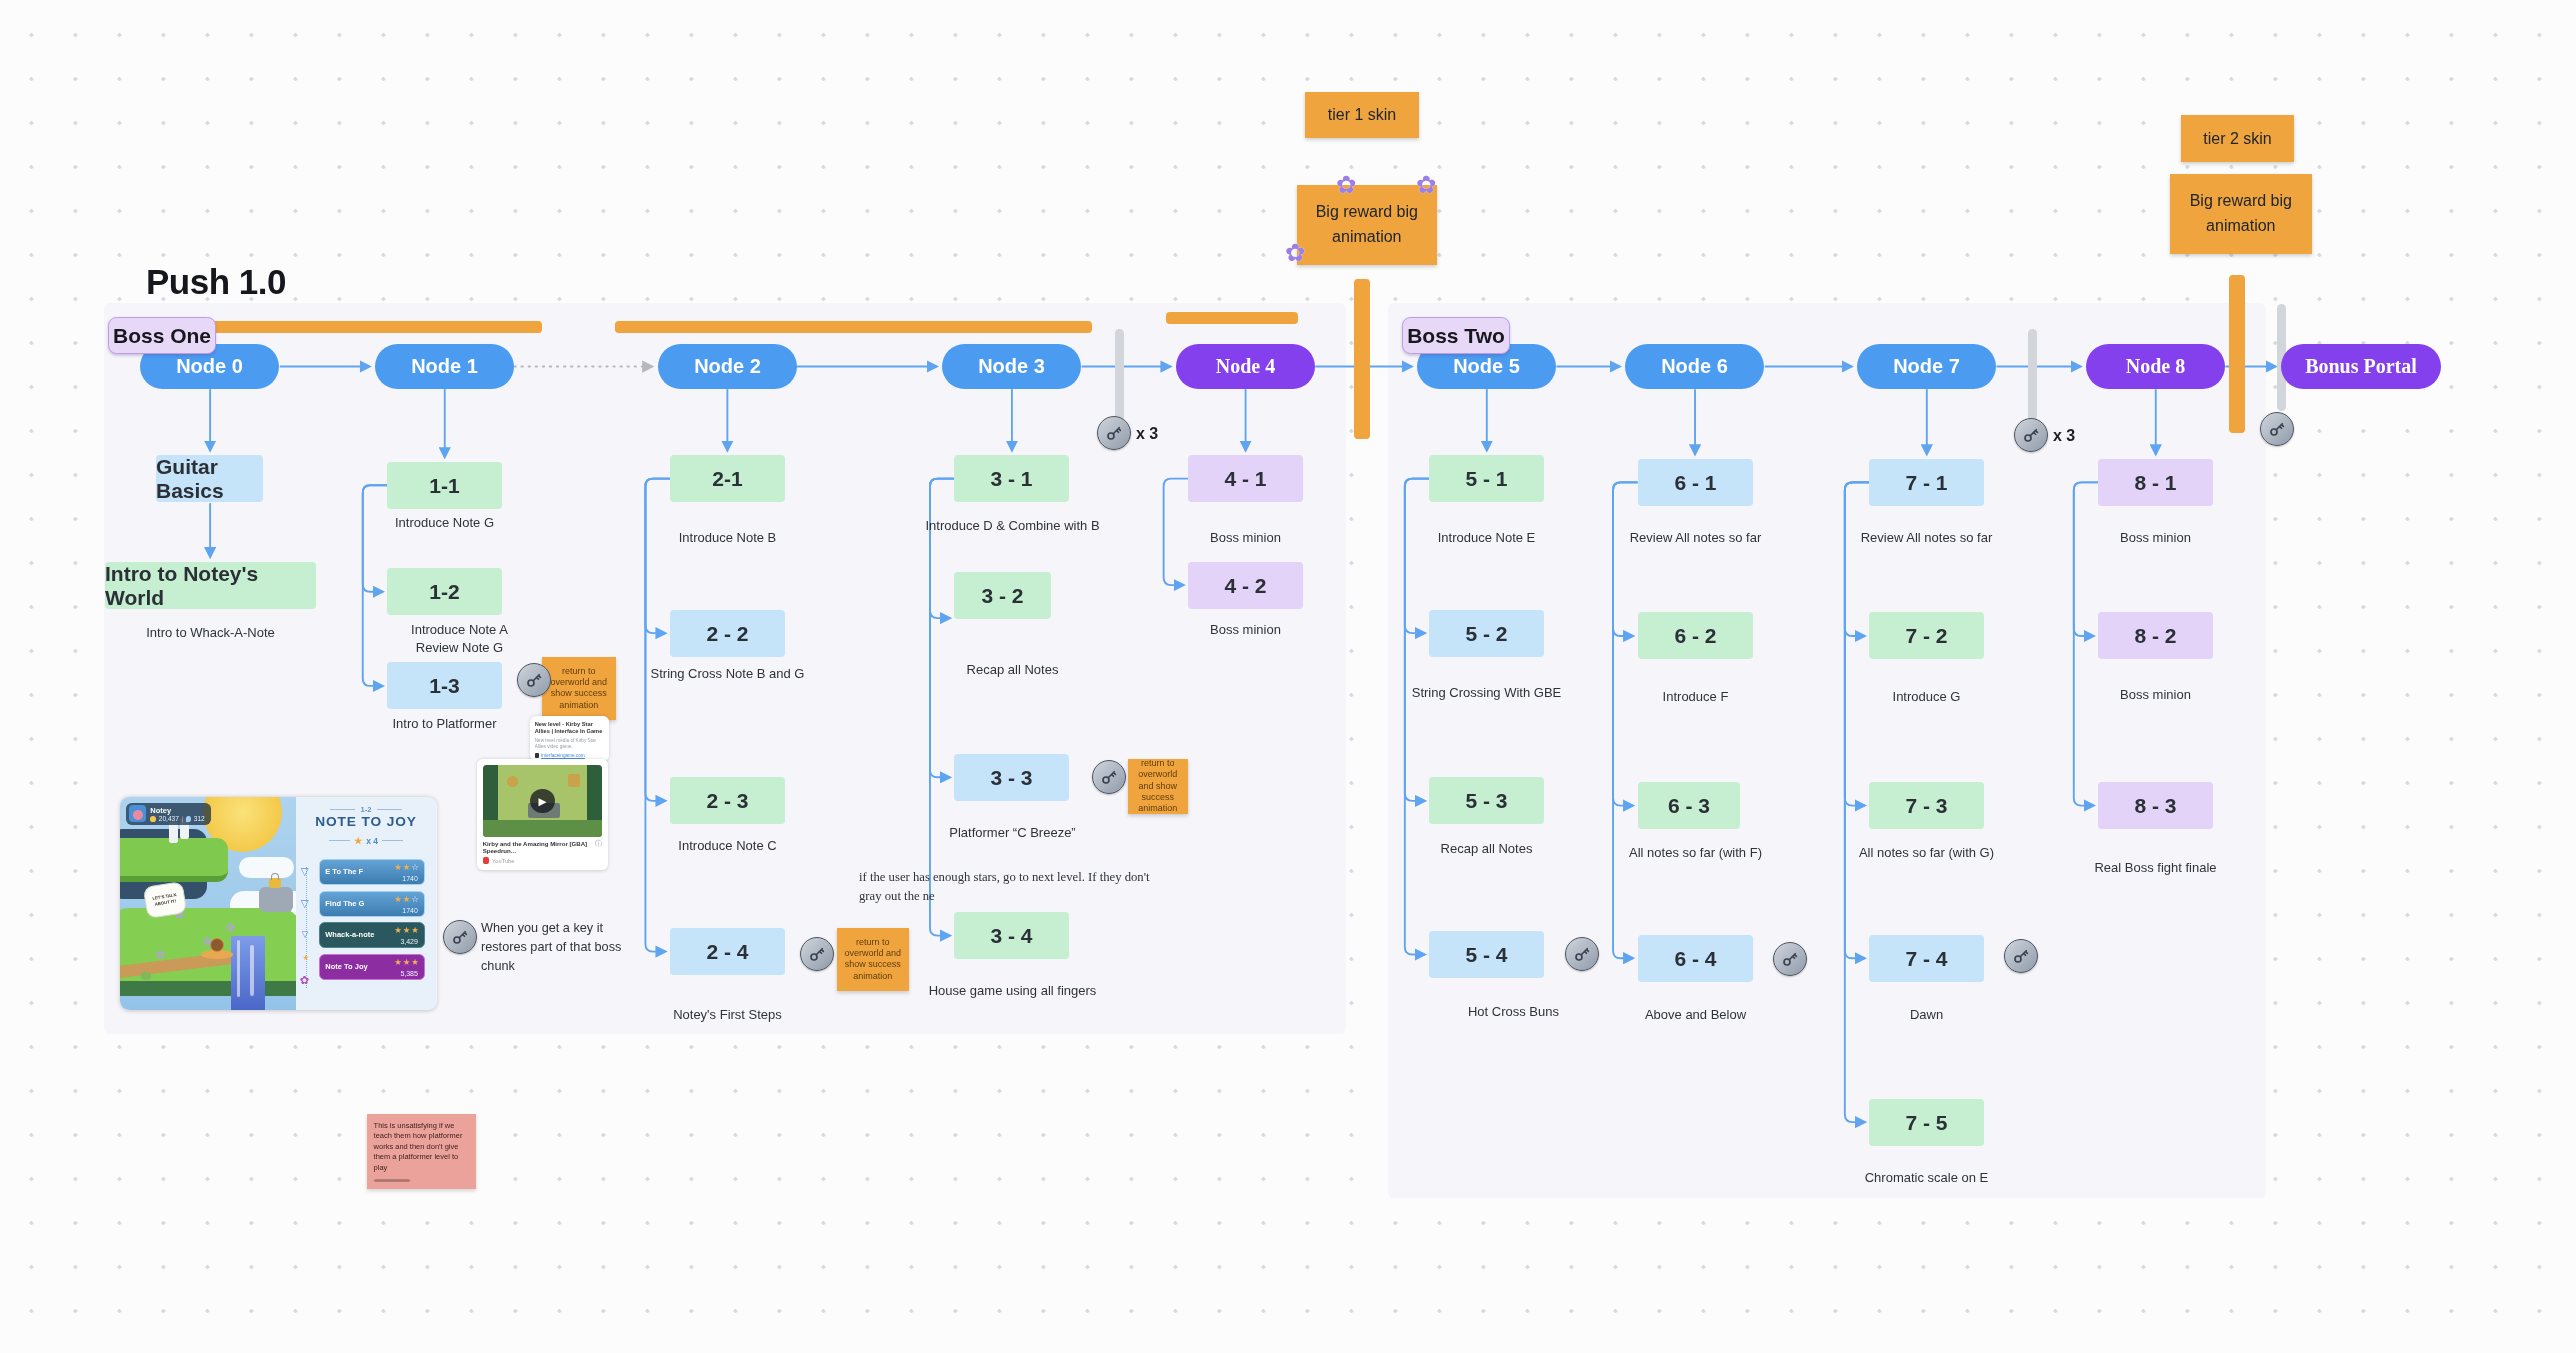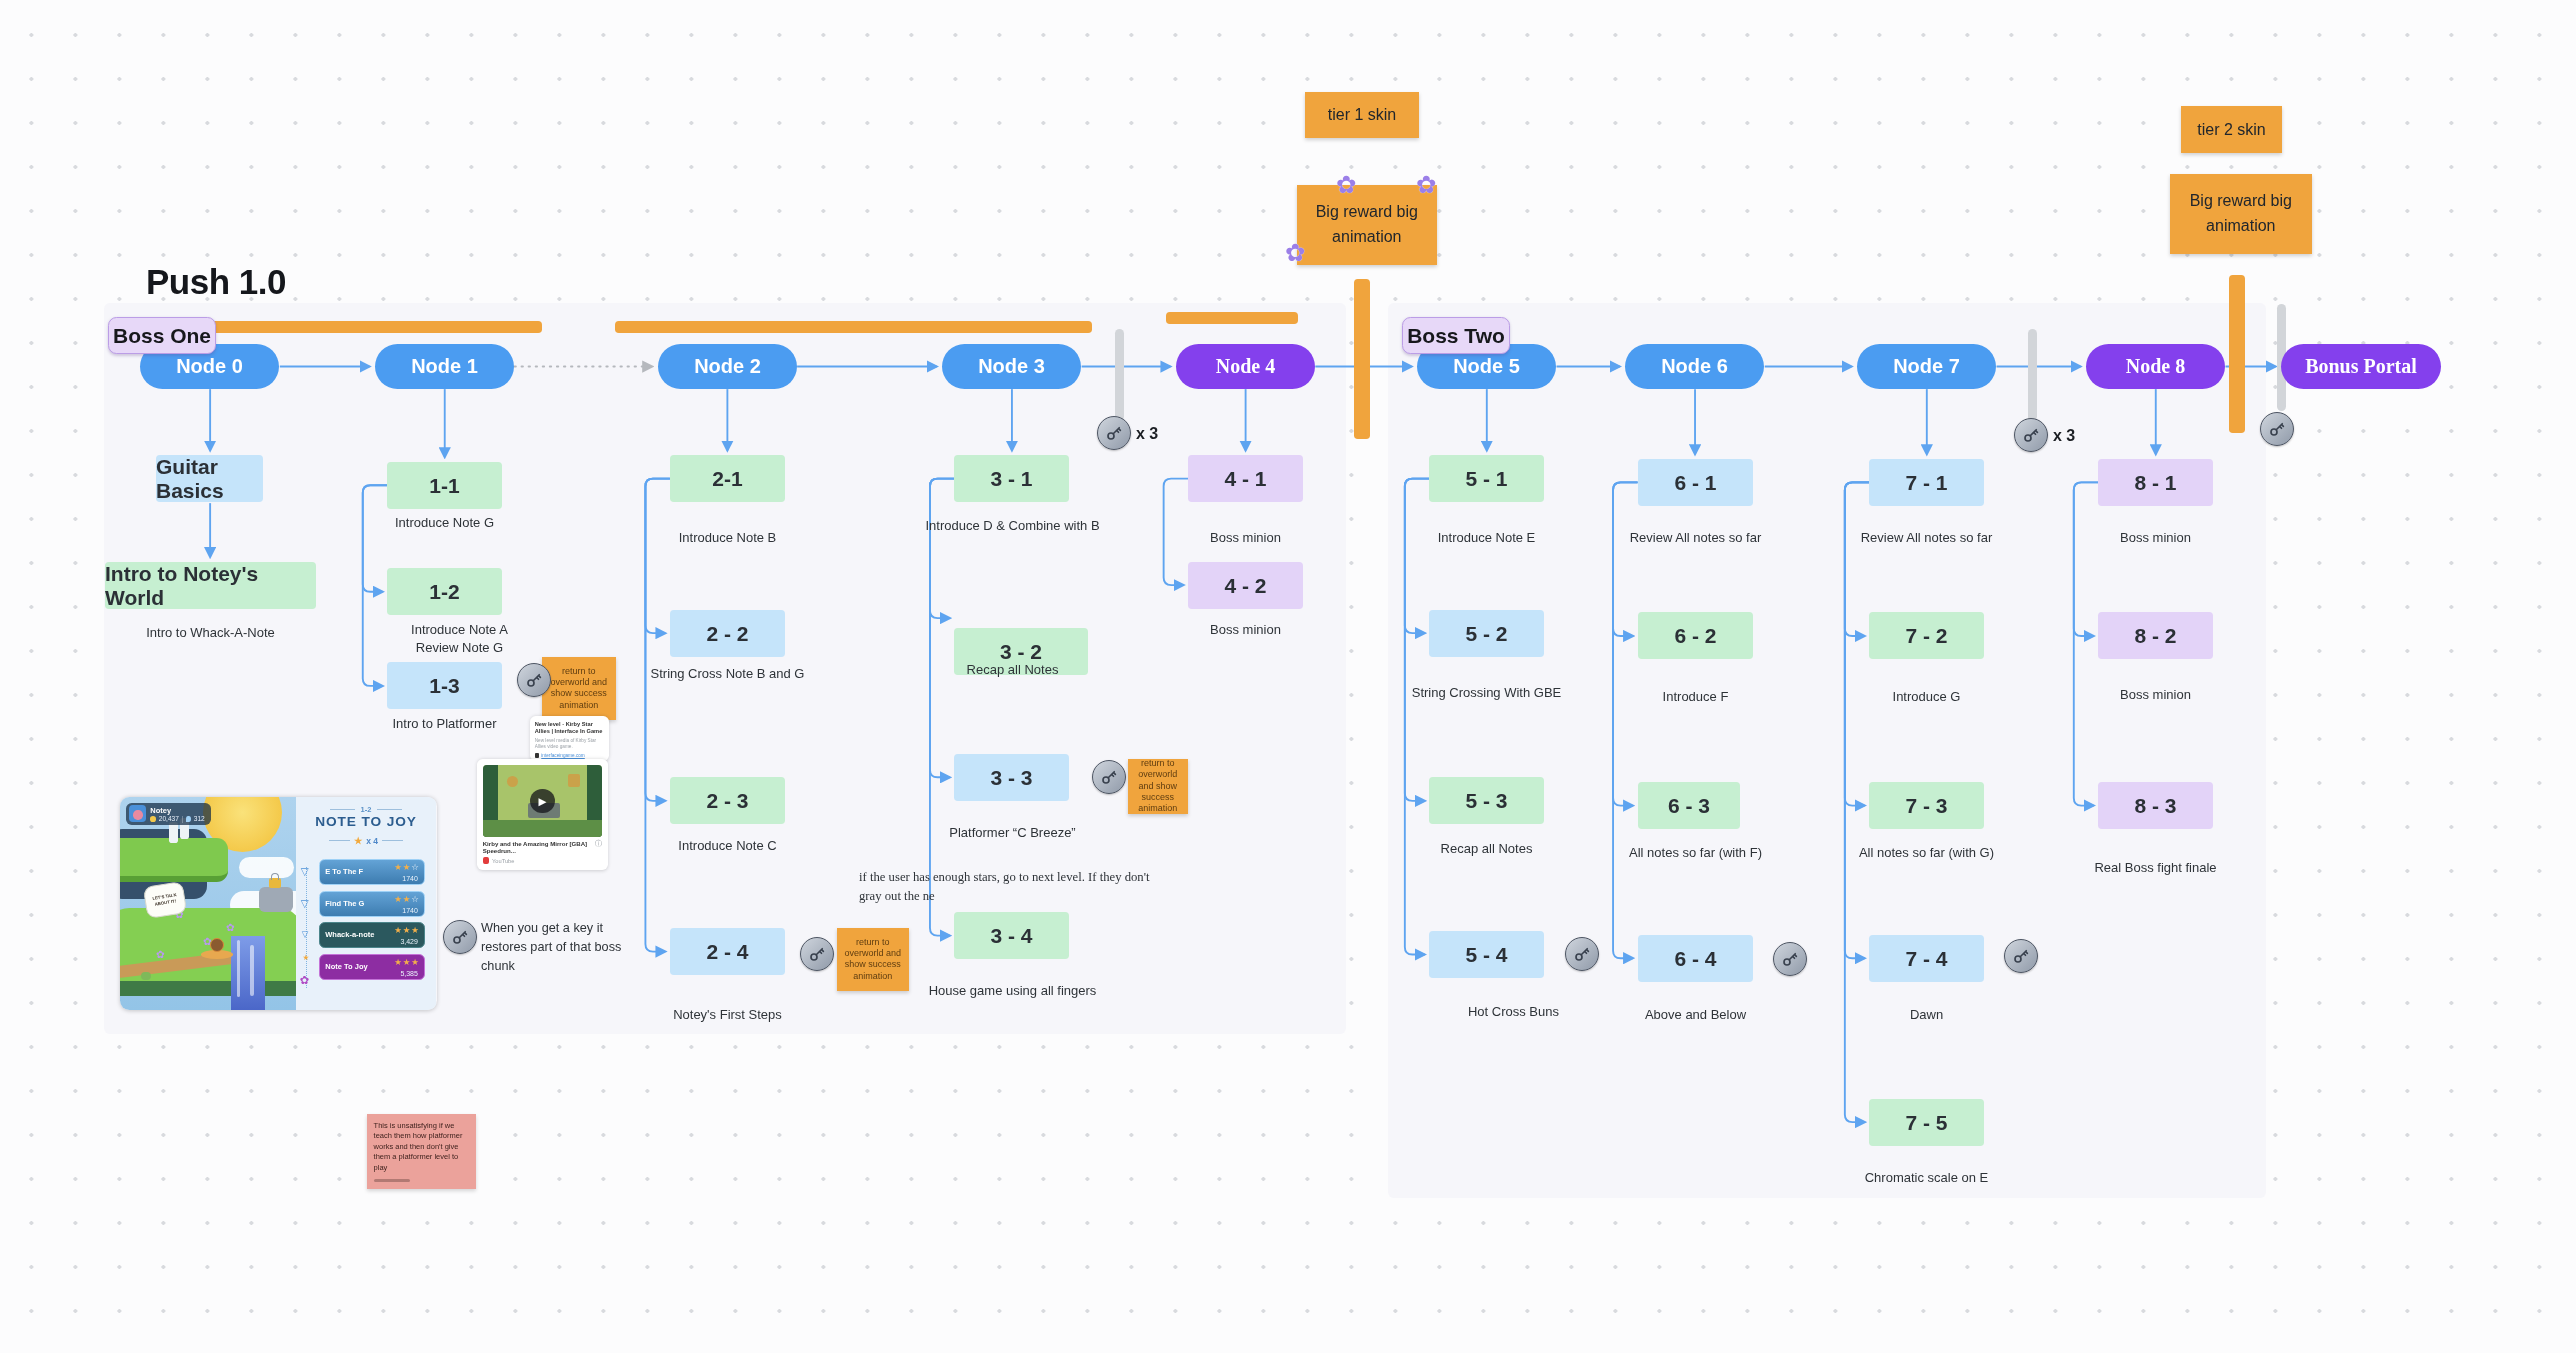--- a/index.html
+++ b/index.html
@@ -225,21 +225,21 @@
       <div class="box green" style="left: 670px; top: 455px; width: 115px;">2-1</div>
       <div class="caption" style="left: 586px; top: 529px;">Introduce Note B</div>
       <div class="box blue" style="left: 670px; top: 610px; width: 115px;">2 - 2</div>
       <div class="caption" style="left: 586px; top: 665px;">String Cross Note B and G</div>
       <div class="box green" style="left: 670px; top: 777px; width: 115px;">2 - 3</div>
       <div class="caption" style="left: 586px; top: 837px;">Introduce Note C</div>
       <div class="box blue" style="left: 670px; top: 928px; width: 115px;">2 - 4</div>
       <div class="caption" style="left: 586px; top: 1006px;">Notey's First Steps</div>
       <div class="box green" style="left: 954px; top: 455px; width: 115px;">3 - 1</div>
       <div class="caption" style="left: 871px; top: 517px;">Introduce D &amp; Combine with B</div>
-      <div class="box green" style="left: 954px; top: 628px; width: 134px;">3 - 2</div>
+      <div class="box green" style="left: 954px; top: 572px; width: 97px;">3 - 2</div>
       <div class="caption" style="left: 871px; top: 661px;">Recap all Notes</div>
       <div class="box blue" style="left: 954px; top: 754px; width: 115px;">3 - 3</div>
       <div class="caption" style="left: 871px; top: 824px;">Platformer “C Breeze”</div>
       <div class="box green" style="left: 954px; top: 912px; width: 115px;">3 - 4</div>
       <div class="caption" style="left: 871px; top: 982px;">House game using all fingers</div>
       <div class="box purple" style="left: 1188px; top: 455px; width: 115px;">4 - 1</div>
       <div class="caption" style="left: 1104px; top: 529px;">Boss minion</div>
       <div class="box purple" style="left: 1188px; top: 562px; width: 115px;">4 - 2</div>
       <div class="caption" style="left: 1104px; top: 621px;">Boss minion</div>
       <div class="box green" style="left: 1429px; top: 455px; width: 115px;">5 - 1</div>
@@ -343,21 +343,21 @@
 
   <div id="title">Push 1.0</div>
   <div class="boss-badge" style="left:108px;top:317px;">Boss One</div>
   <div class="boss-badge" style="left:1402px;top:317px;">Boss Two</div>
 
   <div class="sticky tier" style="left:1305px;top:92px;width:114px;height:46px;">tier 1 skin</div>
   <div class="sticky reward" style="left:1297px;top:185px;width:132px;height:72px;">Big reward big animation</div>
   <span class="flower" style="left:1336px;top:170px;">✿</span>
   <span class="flower" style="left:1416px;top:170px;">✿</span>
   <span class="flower" style="left:1285px;top:238px;">✿</span>
-  <div class="sticky tier" style="left:2181px;top:106px;width:101px;height:47px;">tier 2 skin</div>
+  <div class="sticky tier" style="left:2181px;top:115px;width:113px;height:47px;">tier 2 skin</div>
   <div class="sticky reward" style="left:2170px;top:174px;width:134px;height:72px;">Big reward big animation</div>
 
   <div class="note-text" style="left:481px;top:919px;width:155px;">When you get a key it restores part of that boss chunk</div>
   <div class="note-text" style="left:859px;top:868px;width:311px;font-family:Liberation Serif, serif;">if the user has enough stars, go to next level. If they don't gray out the ne</div>
 
   <div class="card" id="link-card" style="left:530px;top:716px;width:79px;height:45px;">
     <div class="lc-title">New level - Kirby Star Allies | Interface In Game</div>
     <div class="lc-desc">New level media of Kirby Star Allies video game.</div>
     <div class="lc-link">
       <span class="lc-fav"></span>

